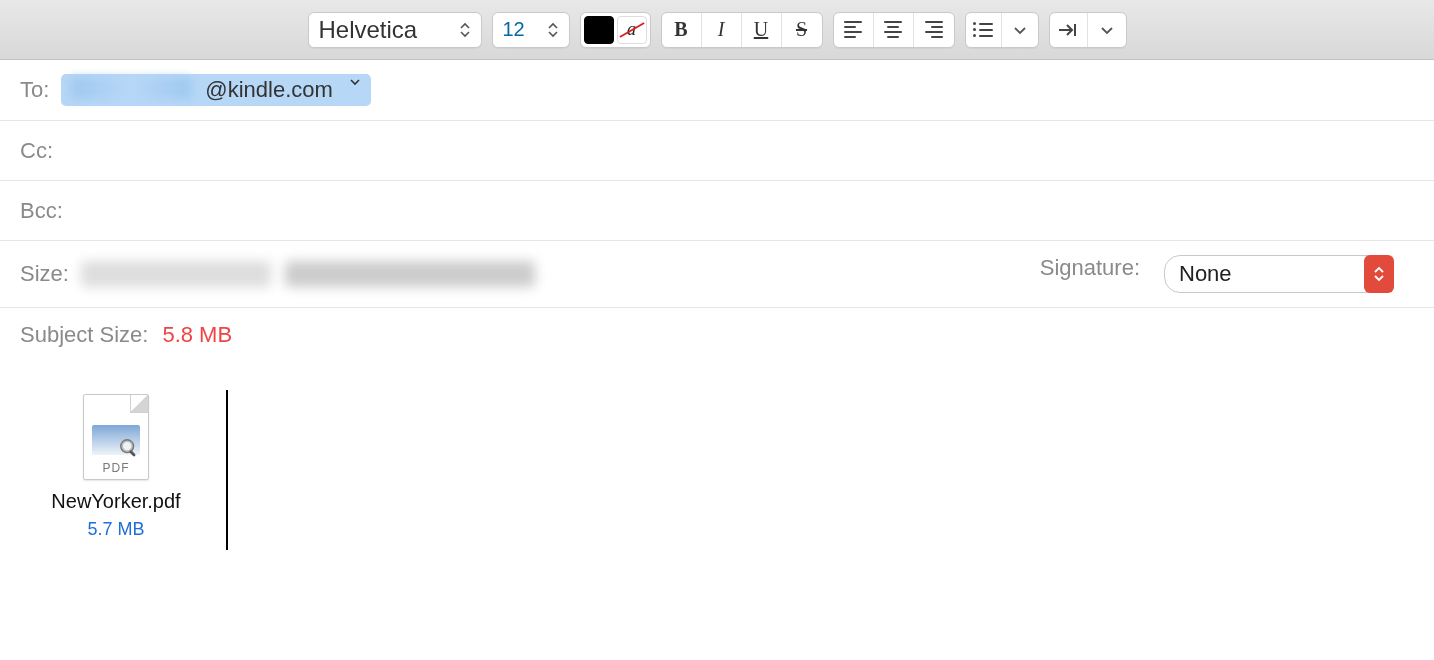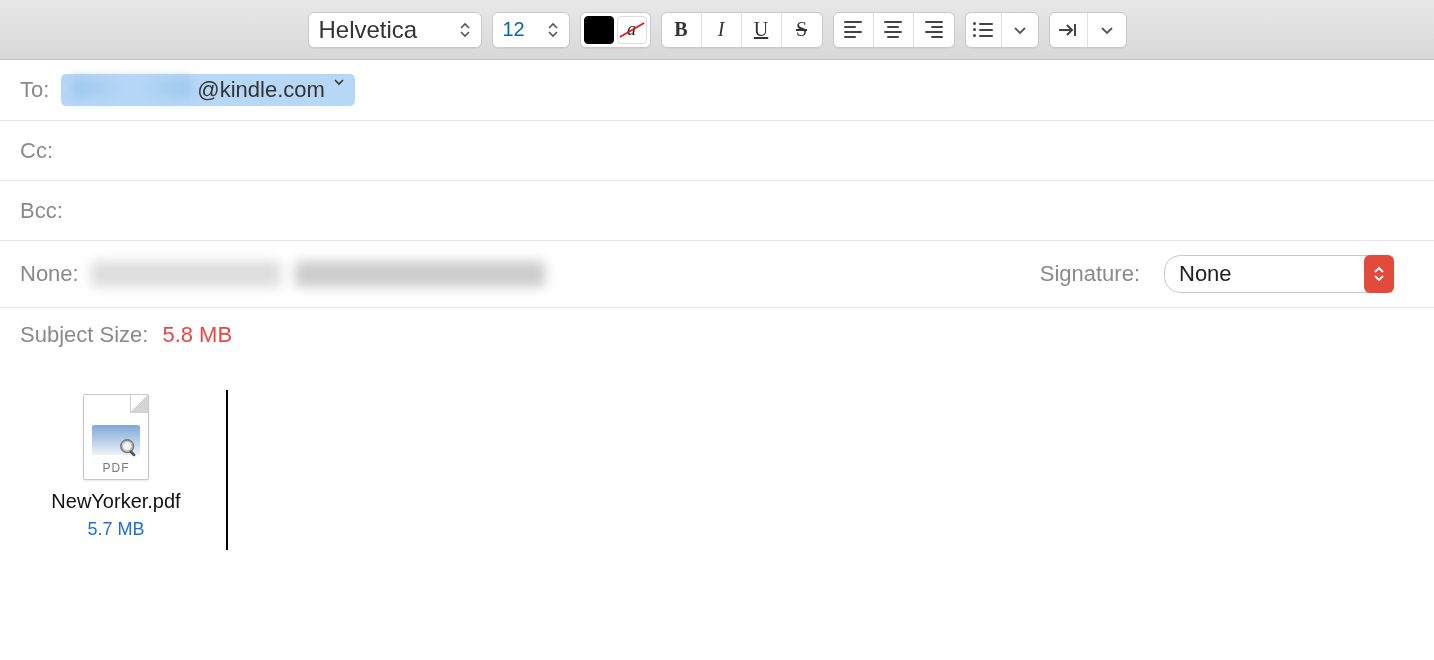--- a/index.html
+++ b/index.html
@@ -65,33 +65,33 @@
   .row .value { color:#333; }
   .row input.value {
     border:none; outline:none; font-size:22px; color:#333; flex:1; background:transparent;
   }
   .to-pill {
     background: #b7d7f7;
     border-radius: 5px;
     padding: 3px 10px 3px 10px;
     color:#333;
     font-size:22px;
-    display:inline-flex; gap:6px;
+    display:inline-flex; gap:14px;
   }
   .to-pill .blur {
     display:inline-block; width:120px; height:22px;
     background: #b7d7f7;
     filter: blur(5px);
     background-image: linear-gradient(90deg,#9ec8ef,#b7d7f7,#9ec8ef);
     border-radius:3px;
   }
   .to-pill .chev { margin-left:2px; }
   .from-blur1 { display:inline-block; width:190px; height:26px; background:#ddd; filter:blur(6px); border-radius:4px; margin-right:14px;}
   .from-blur2 { display:inline-block; width:250px; height:26px; background:#ccc; filter:blur(6px); border-radius:4px;}
-  .sig-wrap { margin-left:auto; display:flex; align-items:center; gap:12px; padding-right:40px;}
+  .sig-wrap { margin-left:auto; display:flex; align-items:flex-start; gap:12px; padding-right:40px;}
   .sig-select {
     height:38px; width:230px; background:#fff; border:1px solid #c9c9c9; border-radius:16px;
     display:flex; align-items:center; justify-content:space-between; padding:0 0 0 14px;
     font-size:22px; color:#222;
   }
   .sig-stepper {
     width:30px; height:38px; background:#e24b3b; border-radius:6px;
     display:flex; flex-direction:column; align-items:center; justify-content:center;
     margin-right:-1px;
   }
@@ -258,21 +258,21 @@
     <input class="value" value="" style="">
   </div>
 
   <div class="row">
     <span class="label">Bcc:</span>
     <input class="value" value="" style="">
   </div>
 
 
   <div class="row">
-    <span class="label">None:</span>
+    <span class="label">Size:</span>
     <span class="from-blur1"></span>
     <span class="from-blur2"></span>
     <div class="sig-wrap">
       <span class="label">Signature:</span>
       <div class="sig-select">
         <span>None</span>
         <span class="sig-stepper">
           <svg width="12" height="8">
               <path d="M2 6 L6 2 L10 6" stroke-width="1.8" fill="none"></path>
             </svg>

